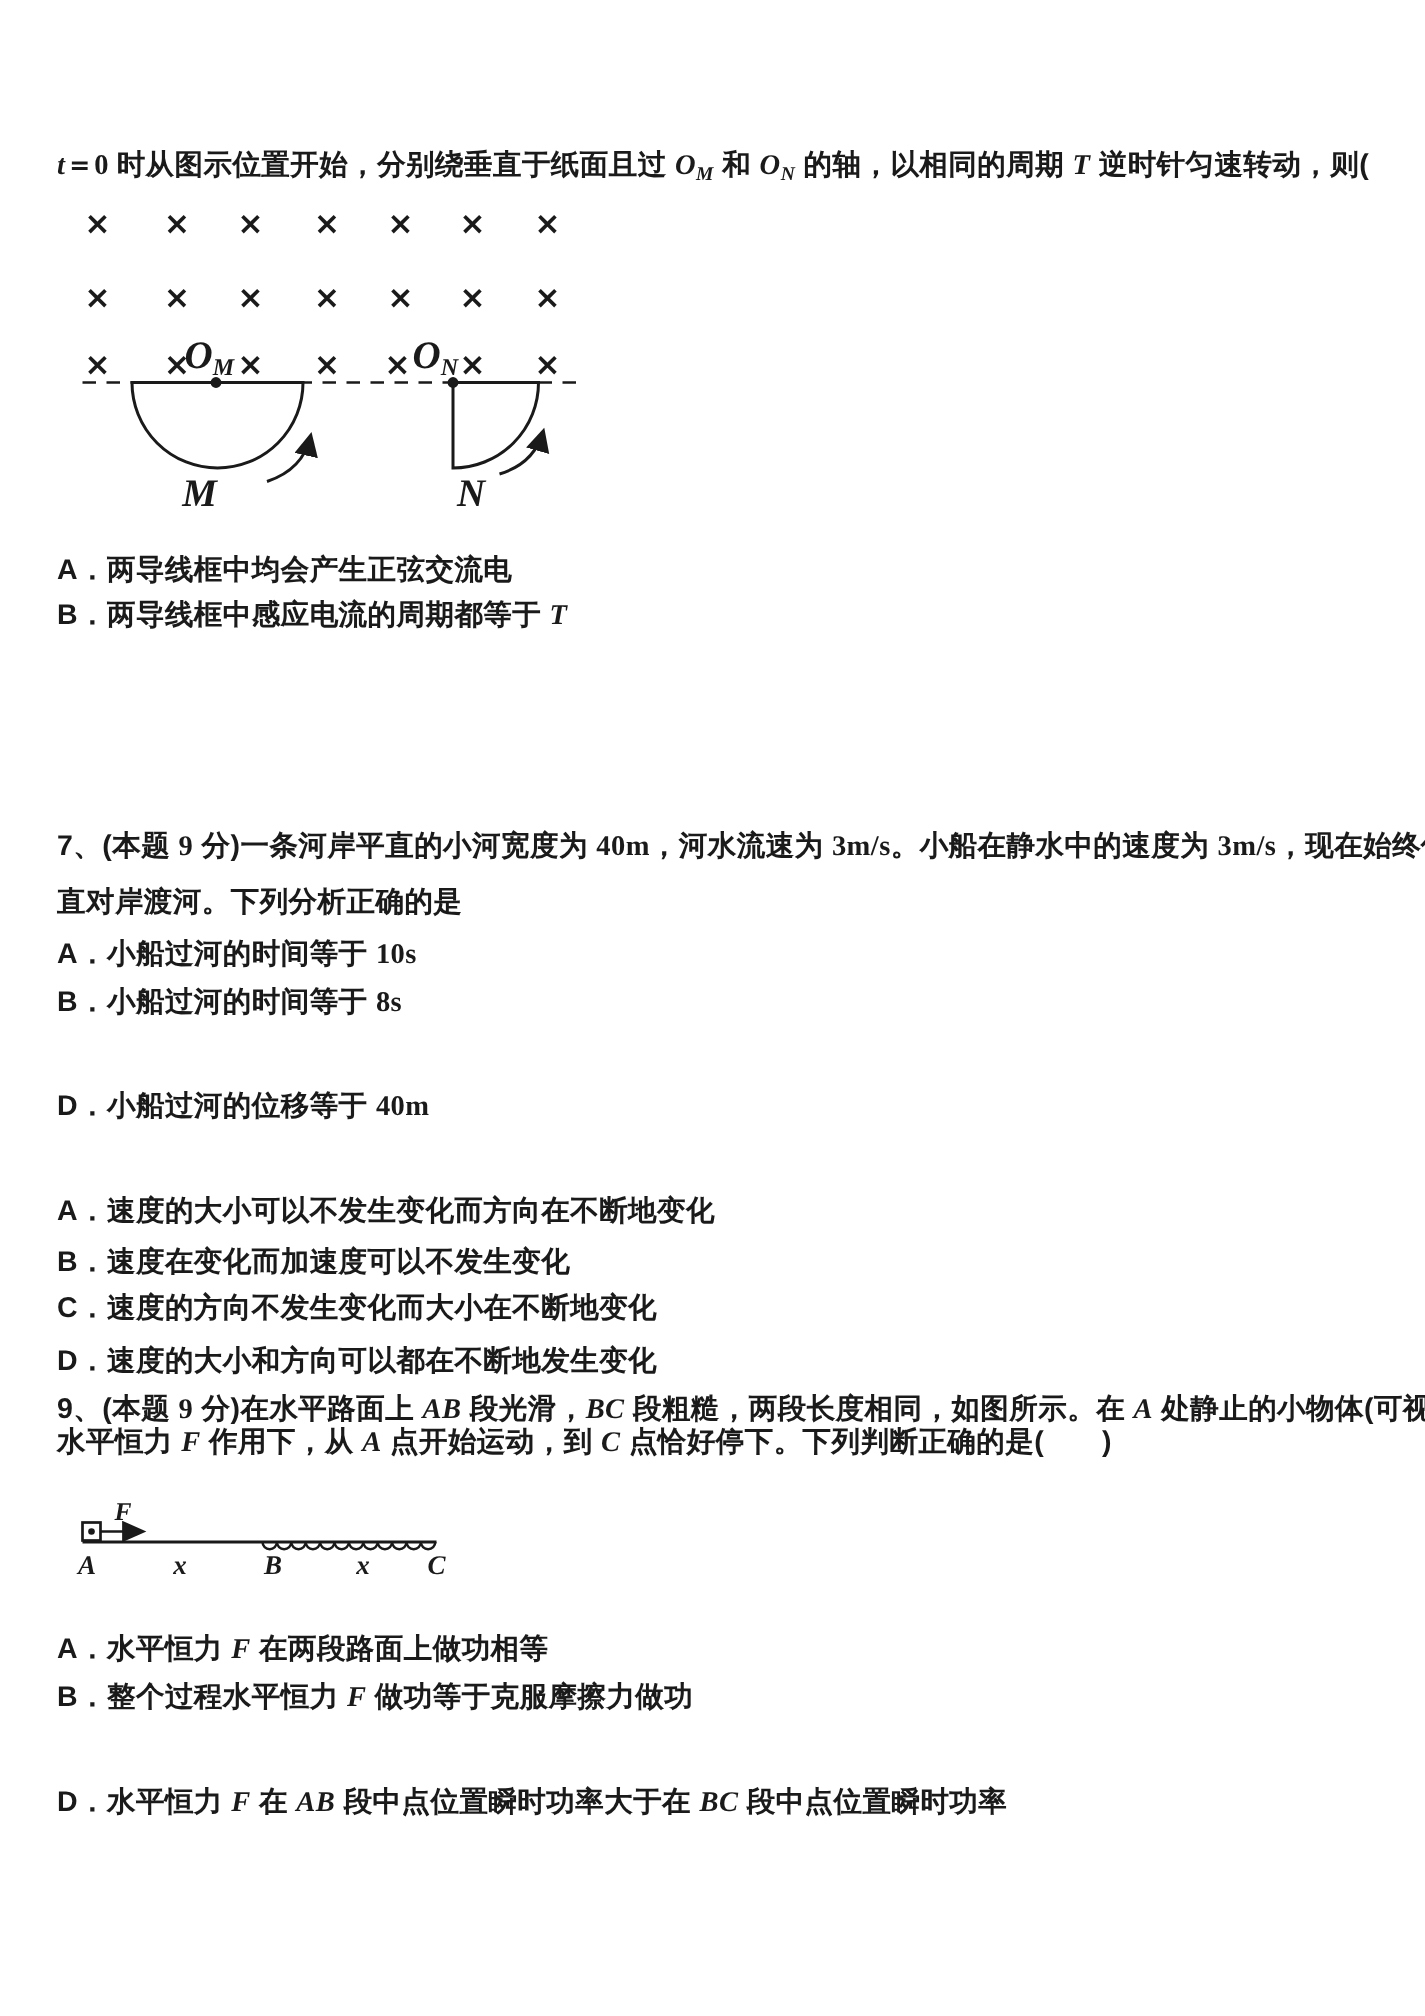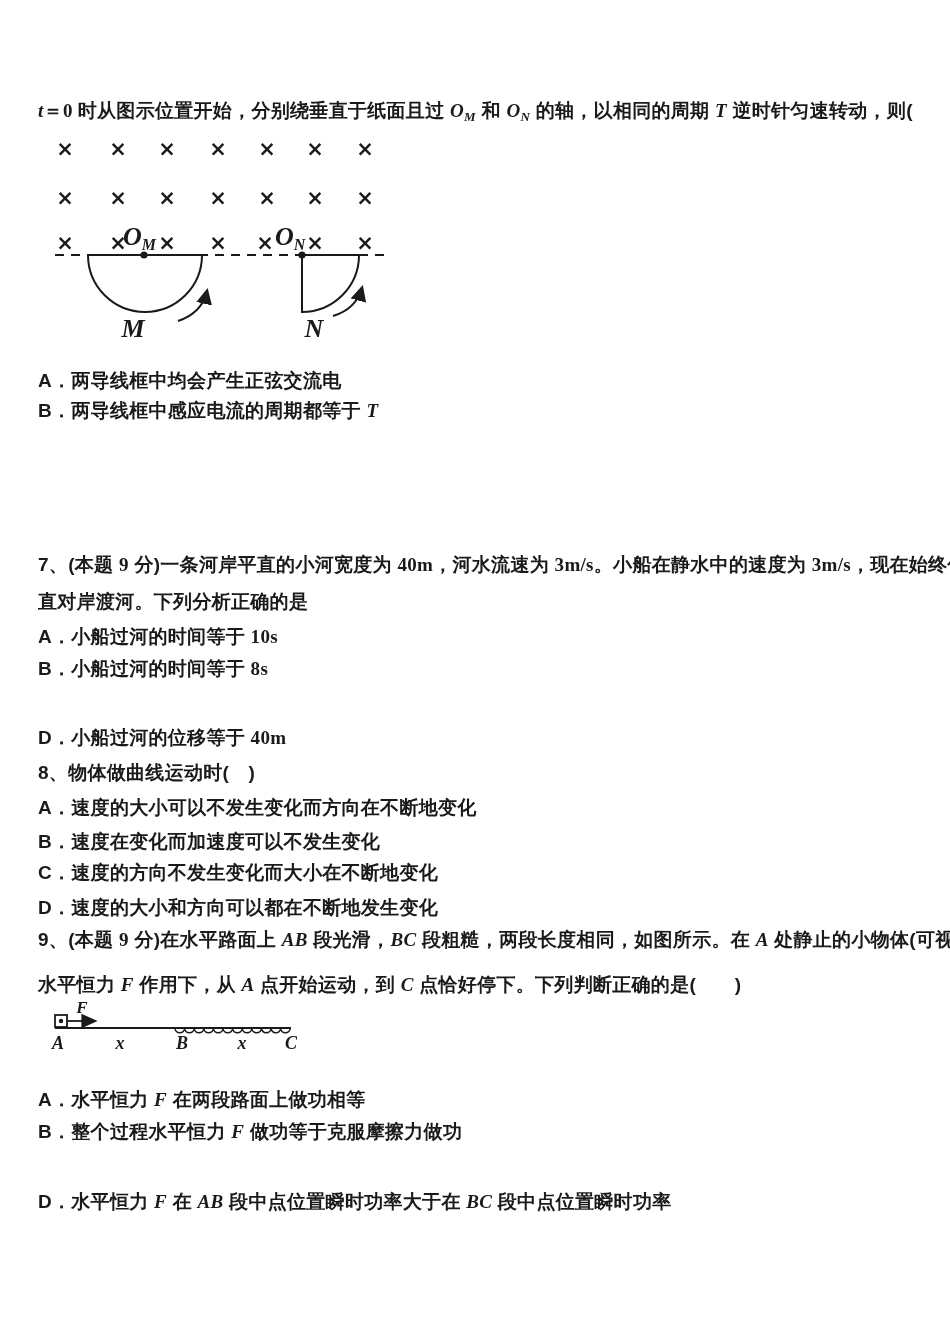--- a/index.html
+++ b/index.html
@@ -131,28 +131,27 @@
 
   <div class="line" style="top:367px">A．两导线框中均会产生正弦交流电</div>
   <div class="line" style="top:397px">B．两导线框中感应电流的周期都等于 <span class="var">T</span></div>
 
   <div class="line" style="top:551px">7、(本题 <span class="num">9</span> 分)一条河岸平直的小河宽度为 <span class="num">40m</span>，河水流速为 <span class="num">3m/s</span>。小船在静水中的速度为 <span class="num">3m/s</span>，现在始终保持船头垂</div>
   <div class="line" style="top:588px">直对岸渡河。下列分析正确的是</div>
   <div class="line" style="top:623px">A．小船过河的时间等于 <span class="num">10s</span></div>
   <div class="line" style="top:655px">B．小船过河的时间等于 <span class="num">8s</span></div>
   <div class="line" style="top:724px">D．小船过河的位移等于 <span class="num">40m</span></div>
 
-  <div class="line" style="top:759px">8、物体做曲线运动时(　)</div>
   <div class="line" style="top:794px">A．速度的大小可以不发生变化而方向在不断地变化</div>
   <div class="line" style="top:828px">B．速度在变化而加速度可以不发生变化</div>
   <div class="line" style="top:894px">D．速度的大小和方向可以都在不断地发生变化</div>
   <div class="line" style="top:859px">C．速度的方向不发生变化而大小在不断地变化</div>
 
   <div class="line" style="top:926px">9、(本题 <span class="num">9</span> 分)在水平路面上 <span class="var">AB</span> 段光滑，<span class="var">BC</span> 段粗糙，两段长度相同，如图所示。在 <span class="var">A</span> 处静止的小物体(可视为质点)在</div>
-  <div class="line" style="top:971px">水平恒力 <span class="var">F</span> 作用下，从 <span class="var">A</span> 点开始运动，到 <span class="var">C</span> 点恰好停下。下列判断正确的是(　　)</div>
+  <div class="line" style="top:948px">水平恒力 <span class="var">F</span> 作用下，从 <span class="var">A</span> 点开始运动，到 <span class="var">C</span> 点恰好停下。下列判断正确的是(　　)</div>
 
   <svg class="fig" style="left:38px; top:1003px" width="280" height="58" viewBox="0 0 280 58">
     <defs>
       <marker id="ah-f" markerWidth="10" markerHeight="9" refX="7" refY="4" orient="auto">
         <path d="M0,0 L9,4 L0,8 Z" fill="#1a1a1a"></path>
       </marker>
     </defs>
 
     <line class="stroke" x1="17" y1="25" x2="253" y2="25" stroke-width="2"></line>
 

